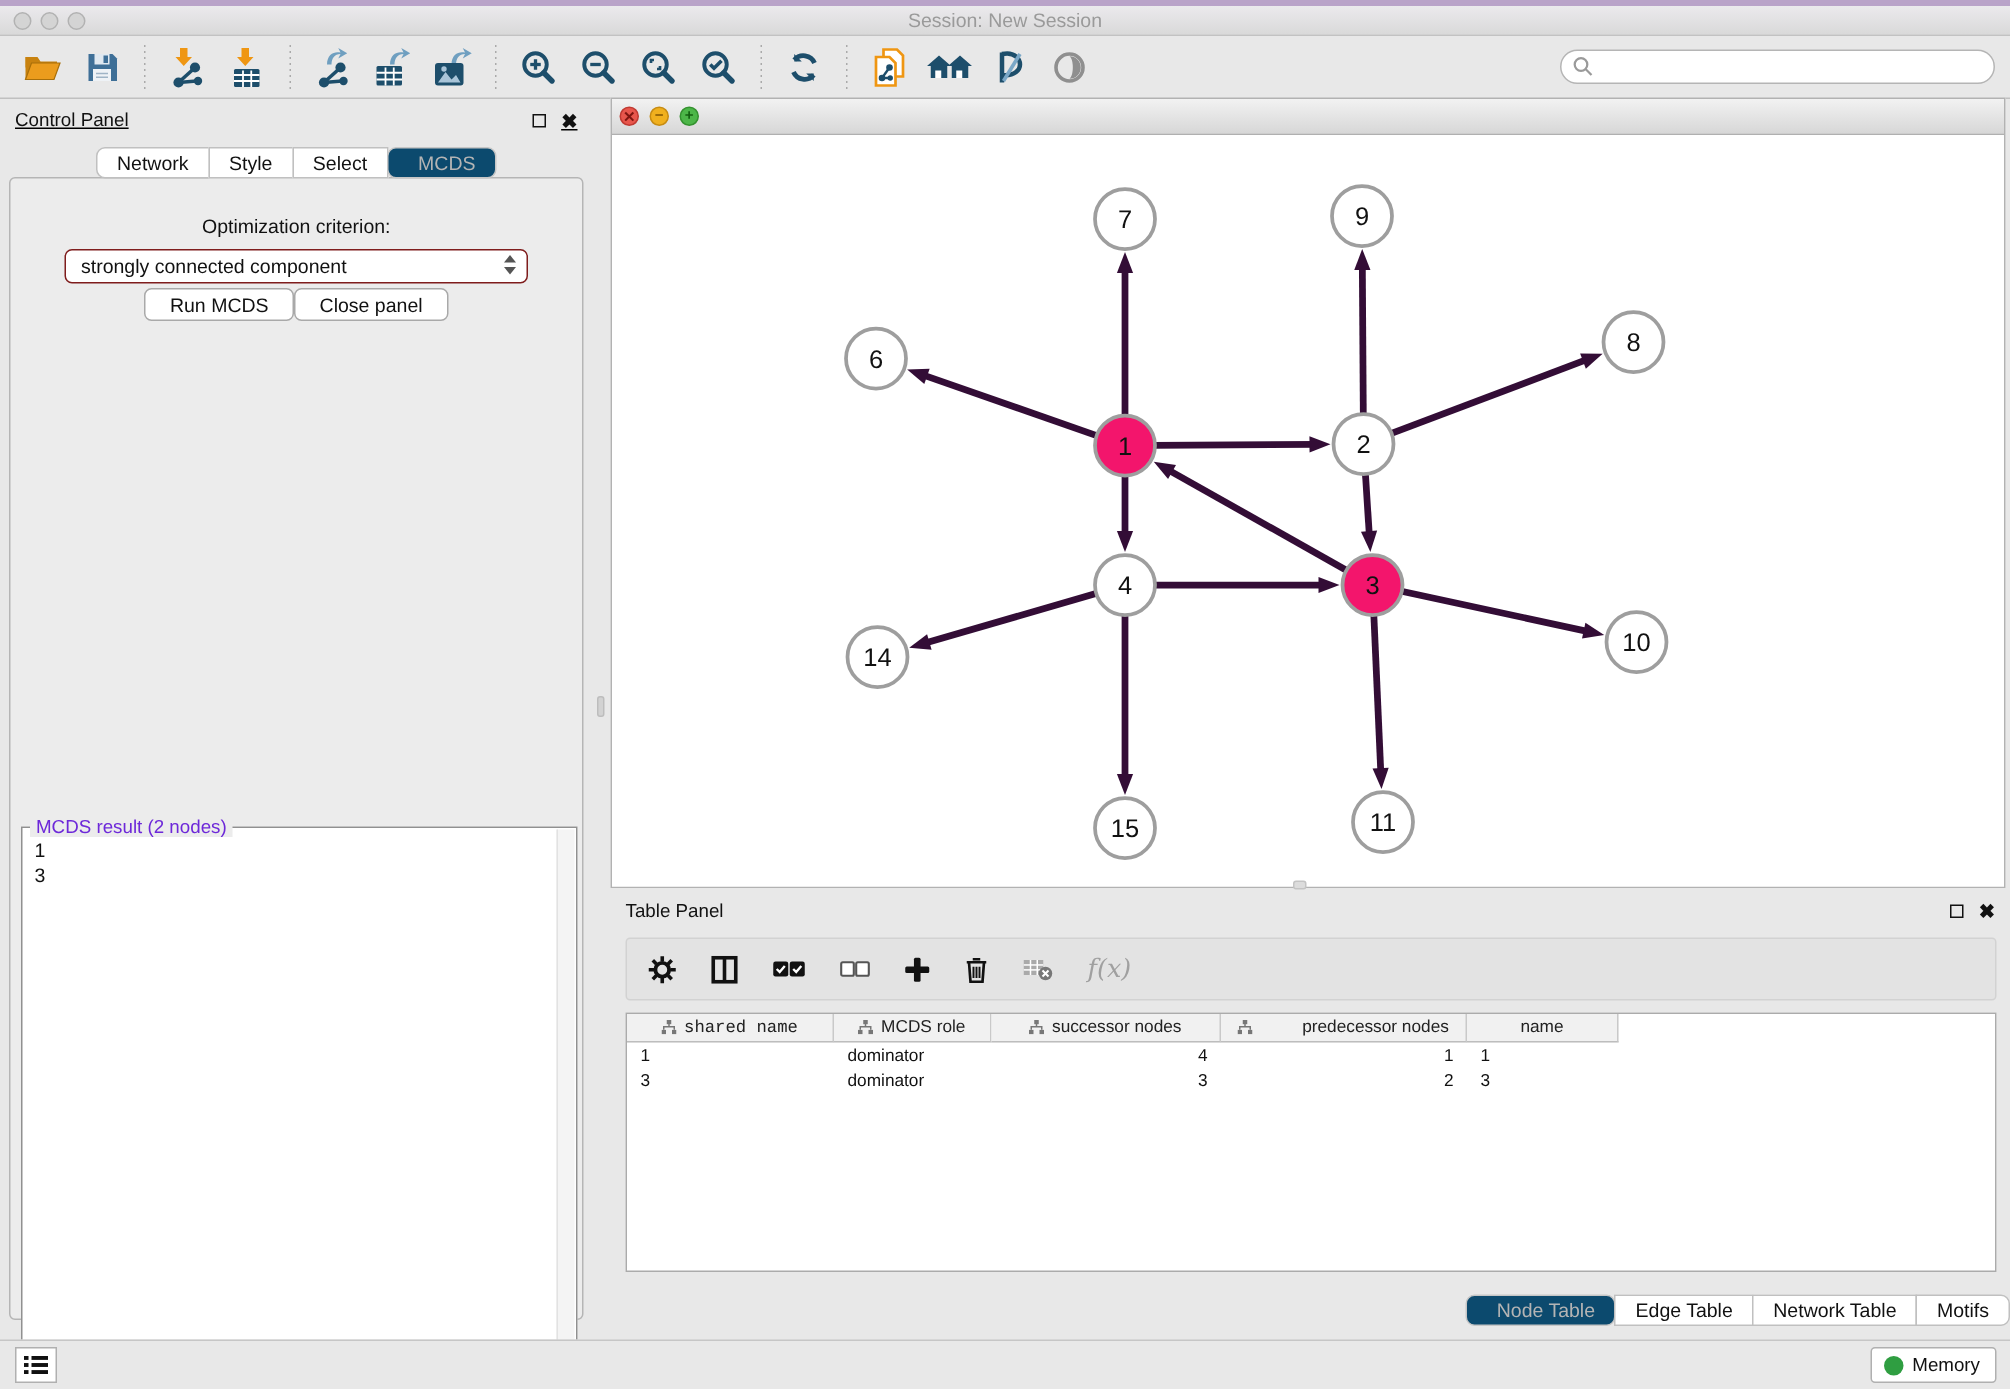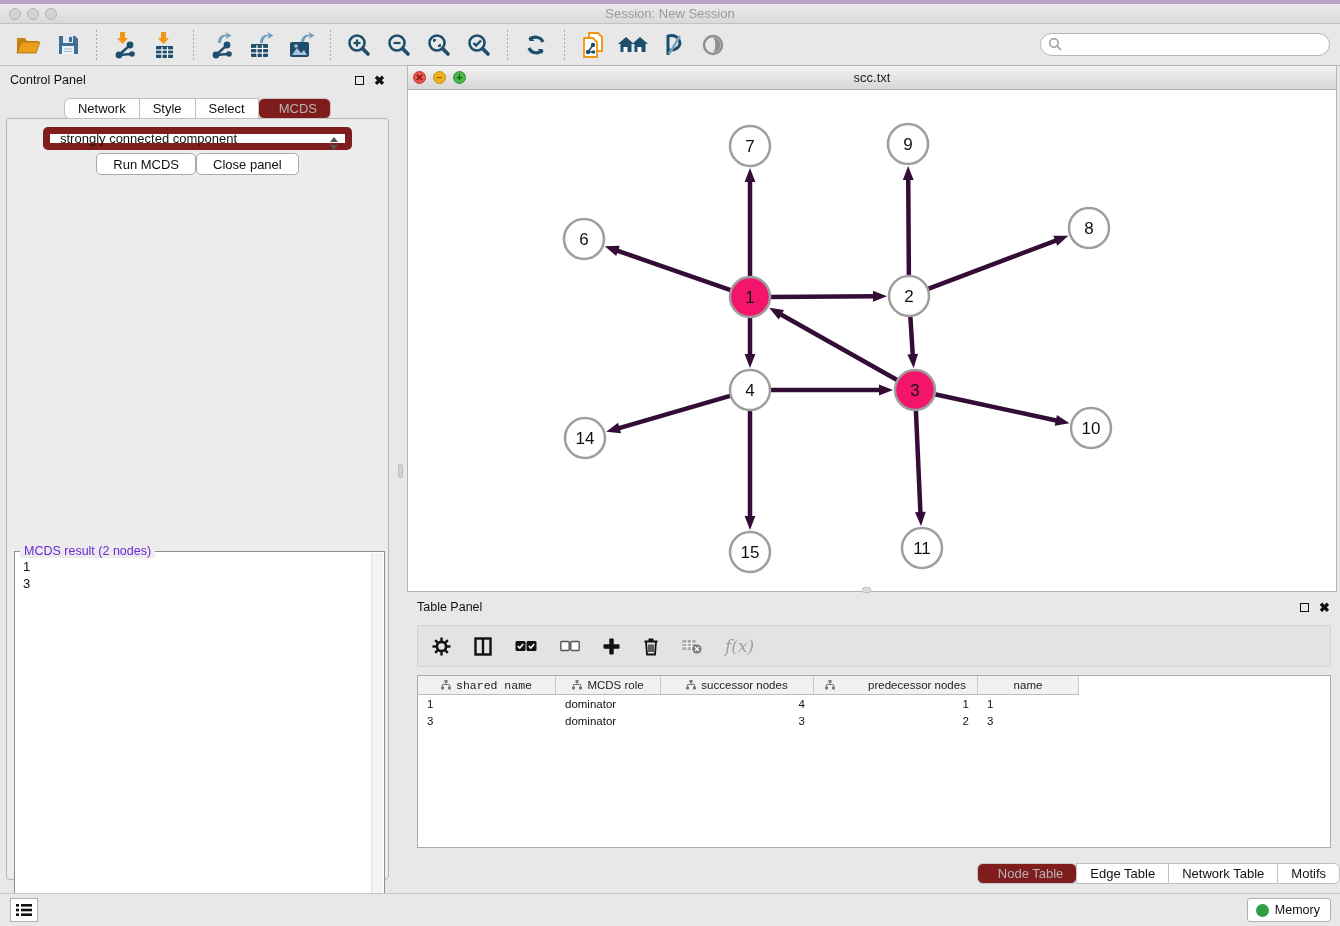--- a/index.html
+++ b/index.html
@@ -26,39 +26,39 @@
   .tsep { width:1px; height:30px; margin:0 8px;
     background-image:linear-gradient(#aaa 40%, transparent 40%);
     background-size:1px 4px; }
   .searchbox { margin-left:auto; margin-right:10px; width:290px; height:23px;
     background:#fff; border:1px solid #b5b5b5; border-radius:12px;
     display:flex; align-items:center; padding-left:7px; }
   .searchbox input { border:none; outline:none; flex:1; height:19px; font-size:12px;
     background:transparent; font-family:"Liberation Sans",sans-serif; }
 
   
-  .control-panel { position:absolute; left:0; top:68px; width:395px; height:813px; }
+  .control-panel { position:absolute; left:0; top:68px; width:395px; height:813px;text-decoration:underline; }
   .panel-hdr { height:24px; display:flex; align-items:center; padding:0 10px; }
   .panel-hdr .ttl { font-size:12.5px; color:#111; flex:1; }
   .float-box { width:9px; height:9px; border:1.5px solid #111; margin-right:10px; cursor:pointer; }
   .close-x { font-size:13px; font-weight:bold; color:#111; cursor:pointer; line-height:9px; }
 
   .tabs-row { position:absolute; left:0; width:100%; display:flex; justify-content:center; z-index:2; }
   .control-panel .tabs-row { top:30px; }
   .tab { height:21px; padding:0 13px; background:#fff; border:1px solid #c0c0c0;
     font-size:13px; color:#111; display:flex; align-items:center; margin-left:-1px; cursor:pointer; }
   .tab:first-child { border-radius:6px 0 0 6px; margin-left:0; }
   .tab:last-child { border-radius:0 6px 6px 0; }
-  .tab.active { background:#7f1d1d; color:#b4b4b4; border-color:#c6c6c6; border-radius:6px;padding-left:20px; }
+  .tab.active { background:#0c4a6e; color:#b4b4b4; border-color:#c6c6c6; border-radius:6px;padding-left:20px; }
 
   .cp-content { position:absolute; left:6px; top:50px; width:383px; height:762px;
     background:#ececec; border:1px solid #b5b5b5; border-radius:4px; }
   .opt-label { margin-top:24px; text-align:center; font-size:13px; color:#111; }
   .combo { position:relative; margin:8px auto 0; width:309px; height:23px; background:#fff;
-    border:7px solid #7f1d1d; border-radius:5px; font-size:13px; color:#111;
+    border:1px solid #7f1d1d; border-radius:5px; font-size:13px; color:#111;
     display:flex; align-items:center; padding-left:10px; cursor:pointer; }
   .combo .spin { position:absolute; right:7px; top:3px; display:flex; flex-direction:column; gap:3px; }
   .combo .up { width:0; height:0; border-left:4px solid transparent; border-right:4px solid transparent;
     border-bottom:5px solid #555; }
   .combo .dn { width:0; height:0; border-left:4px solid transparent; border-right:4px solid transparent;
     border-top:5px solid #555; }
   .btn-row { margin-top:3px; display:flex; justify-content:center; }
   .pbtn { height:22px; padding:0 16px; background:#fff; border:1px solid #a9a9a9;
     border-radius:5px; font-size:13px; color:#111; cursor:pointer;
     font-family:"Liberation Sans",sans-serif; }
@@ -300,20 +300,21 @@
     <span class="float-box"></span>
     <span class="close-x">✖</span>
   </div>
   <div class="tabs-row" id="control-tabs">
       <div class="tab">Network</div>
       <div class="tab">Style</div>
       <div class="tab">Select</div>
       <div class="tab active">MCDS</div>
     </div>
   <div class="cp-content">
+    <div class="opt-label">Optimization criterion:</div>
     <div class="combo">
       <span>strongly connected component</span>
       <span class="spin">
         <span class="up"></span>
           <span class="dn"></span>
       </span>
     </div>
     <div class="btn-row">
       <button class="pbtn">Run MCDS</button>
       <button class="pbtn">Close panel</button>
@@ -329,21 +330,20 @@
 
 <div class="h-split"></div>
 
 <div class="net-win">
   <div class="net-titlebar">
     <div class="traffic">
       <div class="tl red">✕</div>
       <div class="tl yel">−</div>
       <div class="tl grn">+</div>
     </div>
-    <div class="net-title">scc.txt</div>
   </div>
   <div class="canvas">
     <svg id="graph-svg" width="928" height="501" viewBox="0 0 928 501">
         <line x1="342" y1="188" x2="342" y2="88" stroke="#330d36" stroke-width="4.5"></line>
         <polygon points="342,78 347.4,92 336.6,92" fill="#330d36"></polygon>
         <line x1="324.0633246997125" y1="200.73296887098388" x2="206.20913734785262" y2="159.55499979623767" stroke="#330d36" stroke-width="4.5"></line>
         <polygon points="196.76878192664867,156.2565623599134 211.7664357319493,155.77658284331727 208.20412330071906,165.9721666982175" fill="#330d36"></polygon>
         <line x1="360.99962423487295" y1="206.88050550795677" x2="469.00063286758245" y2="206.20125388133596" stroke="#330d36" stroke-width="4.5"></line>
         <polygon points="479.0004350964629,206.13836204341848 465.0346735685057,211.62630382009843 464.96675038355477,200.8265174129075" fill="#330d36"></polygon>
         <line x1="342" y1="226" x2="342" y2="268" stroke="#330d36" stroke-width="4.5"></line>

